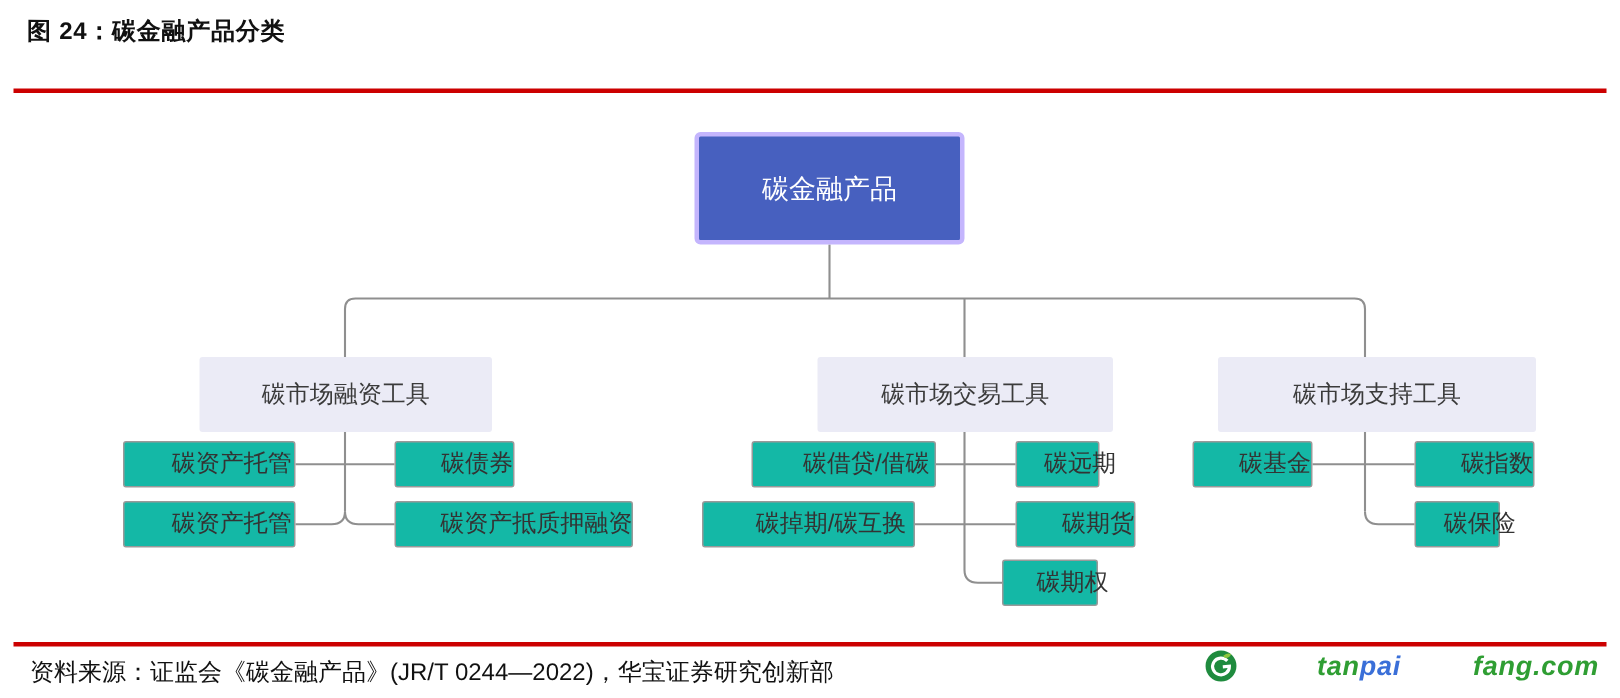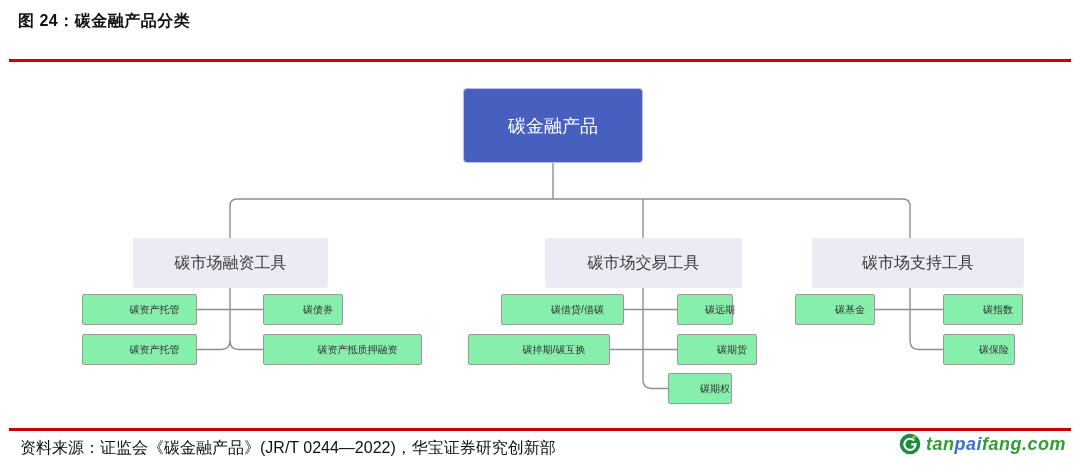--- a/index.html
+++ b/index.html
@@ -19,59 +19,59 @@
 
   svg.connectors { position:absolute; left:0; top:0; }
 
   .node {
     position:absolute; box-sizing:border-box;
     display:flex; align-items:center; justify-content:center;
     white-space:nowrap;
   }
   .root-node {
     left:463px; top:88px; width:180px; height:75px;
-    background:#4760bf; border:1px solid #c4b5fd; border-radius:4px;
+    background:#4760bf; border:3px solid #c4b5fd; border-radius:4px;
     color:#ffffff; font-size:18px;
   }
   .cat-node {
     top:238px; height:50px; background:#ebebf6; border-radius:2px;
     color:#3b3b3b; font-size:16px;
   }
   .cat0 { left:133px; width:195px; }
   .cat1 { left:545px; width:197px; }
   .cat2 { left:812px; width:212px; }
   .leaf-node {
-    height:31px; background:#86efac; border:1px solid #999999; border-radius:2px;
-    color:#333333; font-size:10px;padding-left:30px;
+    height:31px; background:#14b8a6; border:1px solid #999999; border-radius:2px;
+    color:#333333; font-size:16px;padding-left:30px;
   }
   .leaf0  { left:82px;  top:294px; width:115px; }
   .leaf1  { left:263px; top:294px; width:80px;  }
   .leaf2  { left:82px;  top:334px; width:115px; }
   .leaf3  { left:263px; top:334px; width:159px; }
   .leaf4  { left:501px; top:294px; width:123px;text-align:center; }
   .leaf5  { left:468px; top:334px; width:142px; }
   .leaf6  { left:677px; top:294px; width:56px;  }
   .leaf7  { left:677px; top:334px; width:80px;  }
   .leaf8  { left:668px; top:373px; width:64px;  }
   .leaf9  { left:795px; top:294px; width:80px;  }
   .leaf10 { left:943px; top:294px; width:80px;  }
-  .leaf11 { left:943px; top:334px; width:72px;  }
+  .leaf11 { left:943px; top:334px; width:57px;  }
 
   .source-note {
     position:absolute; left:20px; top:438px;
     font-size:16px; color:#111;text-align:center;
   }
   .logo {
     position:absolute; right:14px; top:433px;
     display:flex; align-items:center; gap:5px;
   }
   .logo-text {
     font-size:18px; font-weight:bold; font-style:italic; letter-spacing:0.5px;
   }
-  .seg-green { color:#2f9e33; }
+  .seg-green { color:#2f9e33;margin-left:48px; }
   .seg-blue  { color:#3a6fd8; }
 </style>
 </head>
 <body>
 
 <div class="fig-title">图 24：碳金融产品分类</div>
 <div class="redline top"></div>
 
 <svg class="connectors" width="1080" height="465" viewBox="0 0 1080 465">
   <g fill="none" stroke="#8f8f8f" stroke-width="1.4">

